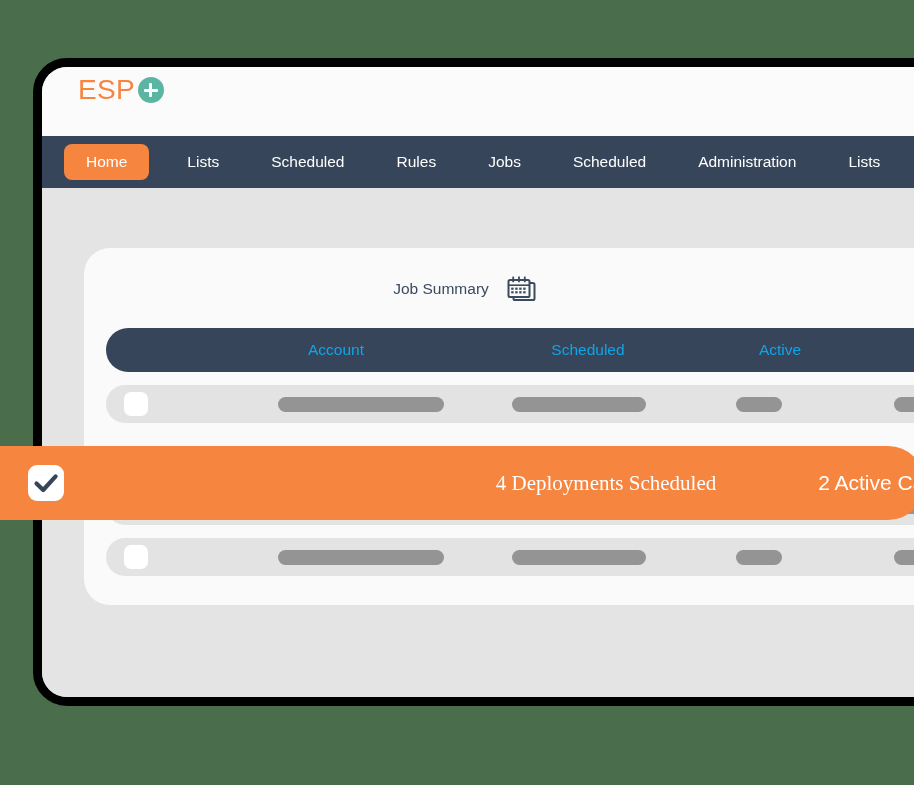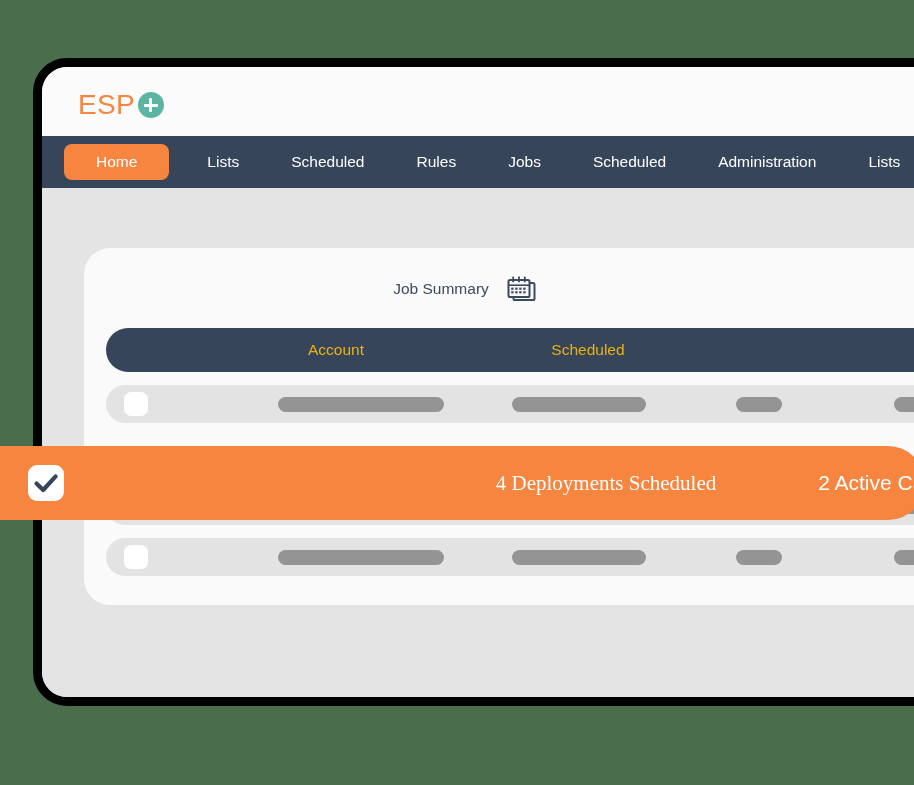--- a/index.html
+++ b/index.html
@@ -42,21 +42,21 @@
     position: absolute;
     left: 0;
     top: 0;
     right: 0;
     height: 69px;
     background: #fbfbfb;
   }
   .logo-wrap {
     position: absolute;
     left: 36px;
-    top: 24px;
+    top: 9px;
     display: flex;
     align-items: center;
     gap: 3px;
   }
   .logo-text {
     color: #f5853f;
     font-size: 28px;
     letter-spacing: 0.3px;
     line-height: 1;
   }
@@ -102,21 +102,21 @@
     font-size: 15.5px;
     padding: 0 18px;
     height: 36px;
     line-height: 36px;
     border-radius: 8px;
     white-space: nowrap;
     margin-right: 16px;
   }
   .nav-item.active {
     background: #f5853f;
-    padding: 0 32px;
+    padding: 0 22px;
     margin-right: 20px;
   }
 
   
   .content {
     position: absolute;
     left: 0;
     top: 121px;
     right: 0;
     bottom: 0;
@@ -179,21 +179,21 @@
     height: 44px;
     background: #36455a;
     border-radius: 22px;
     width: 900px;
   }
   .th {
     position: absolute;
     top: 0;
     height: 44px;
     line-height: 44px;
-    color: #eab308;
+    color: #0ea5e9;
     font-size: 15.5px;
     text-align: center;
     white-space: nowrap;
   }
 
   .row {
     position: relative;
     height: 38px;
     margin-top: 13px;
     background: #e3e3e3;
@@ -302,20 +302,21 @@
               </g>
             </svg>
           </span>
         </div>
 
         <div class="table">
 
           <div class="thead">
             <div class="th" style="left: 120px; width: 220px;">Account</div>
             <div class="th" style="left: 372px; width: 220px;">Scheduled</div>
+            <div class="th" style="left: 564px; width: 220px;">Active</div>
             <div class="th" style="left: 743px; width: 220px;">Completed</div>
           </div>
 
           <div class="row">
             <div class="row-check-ph"></div>
             <div class="bar" style="left: 172px; width: 166px;"></div>
             <div class="bar" style="left: 406px; width: 134px;"></div>
             <div class="bar" style="left: 630px; width: 46px;"></div>
             <div class="bar" style="left: 788px; width: 46px;"></div>
           </div>

